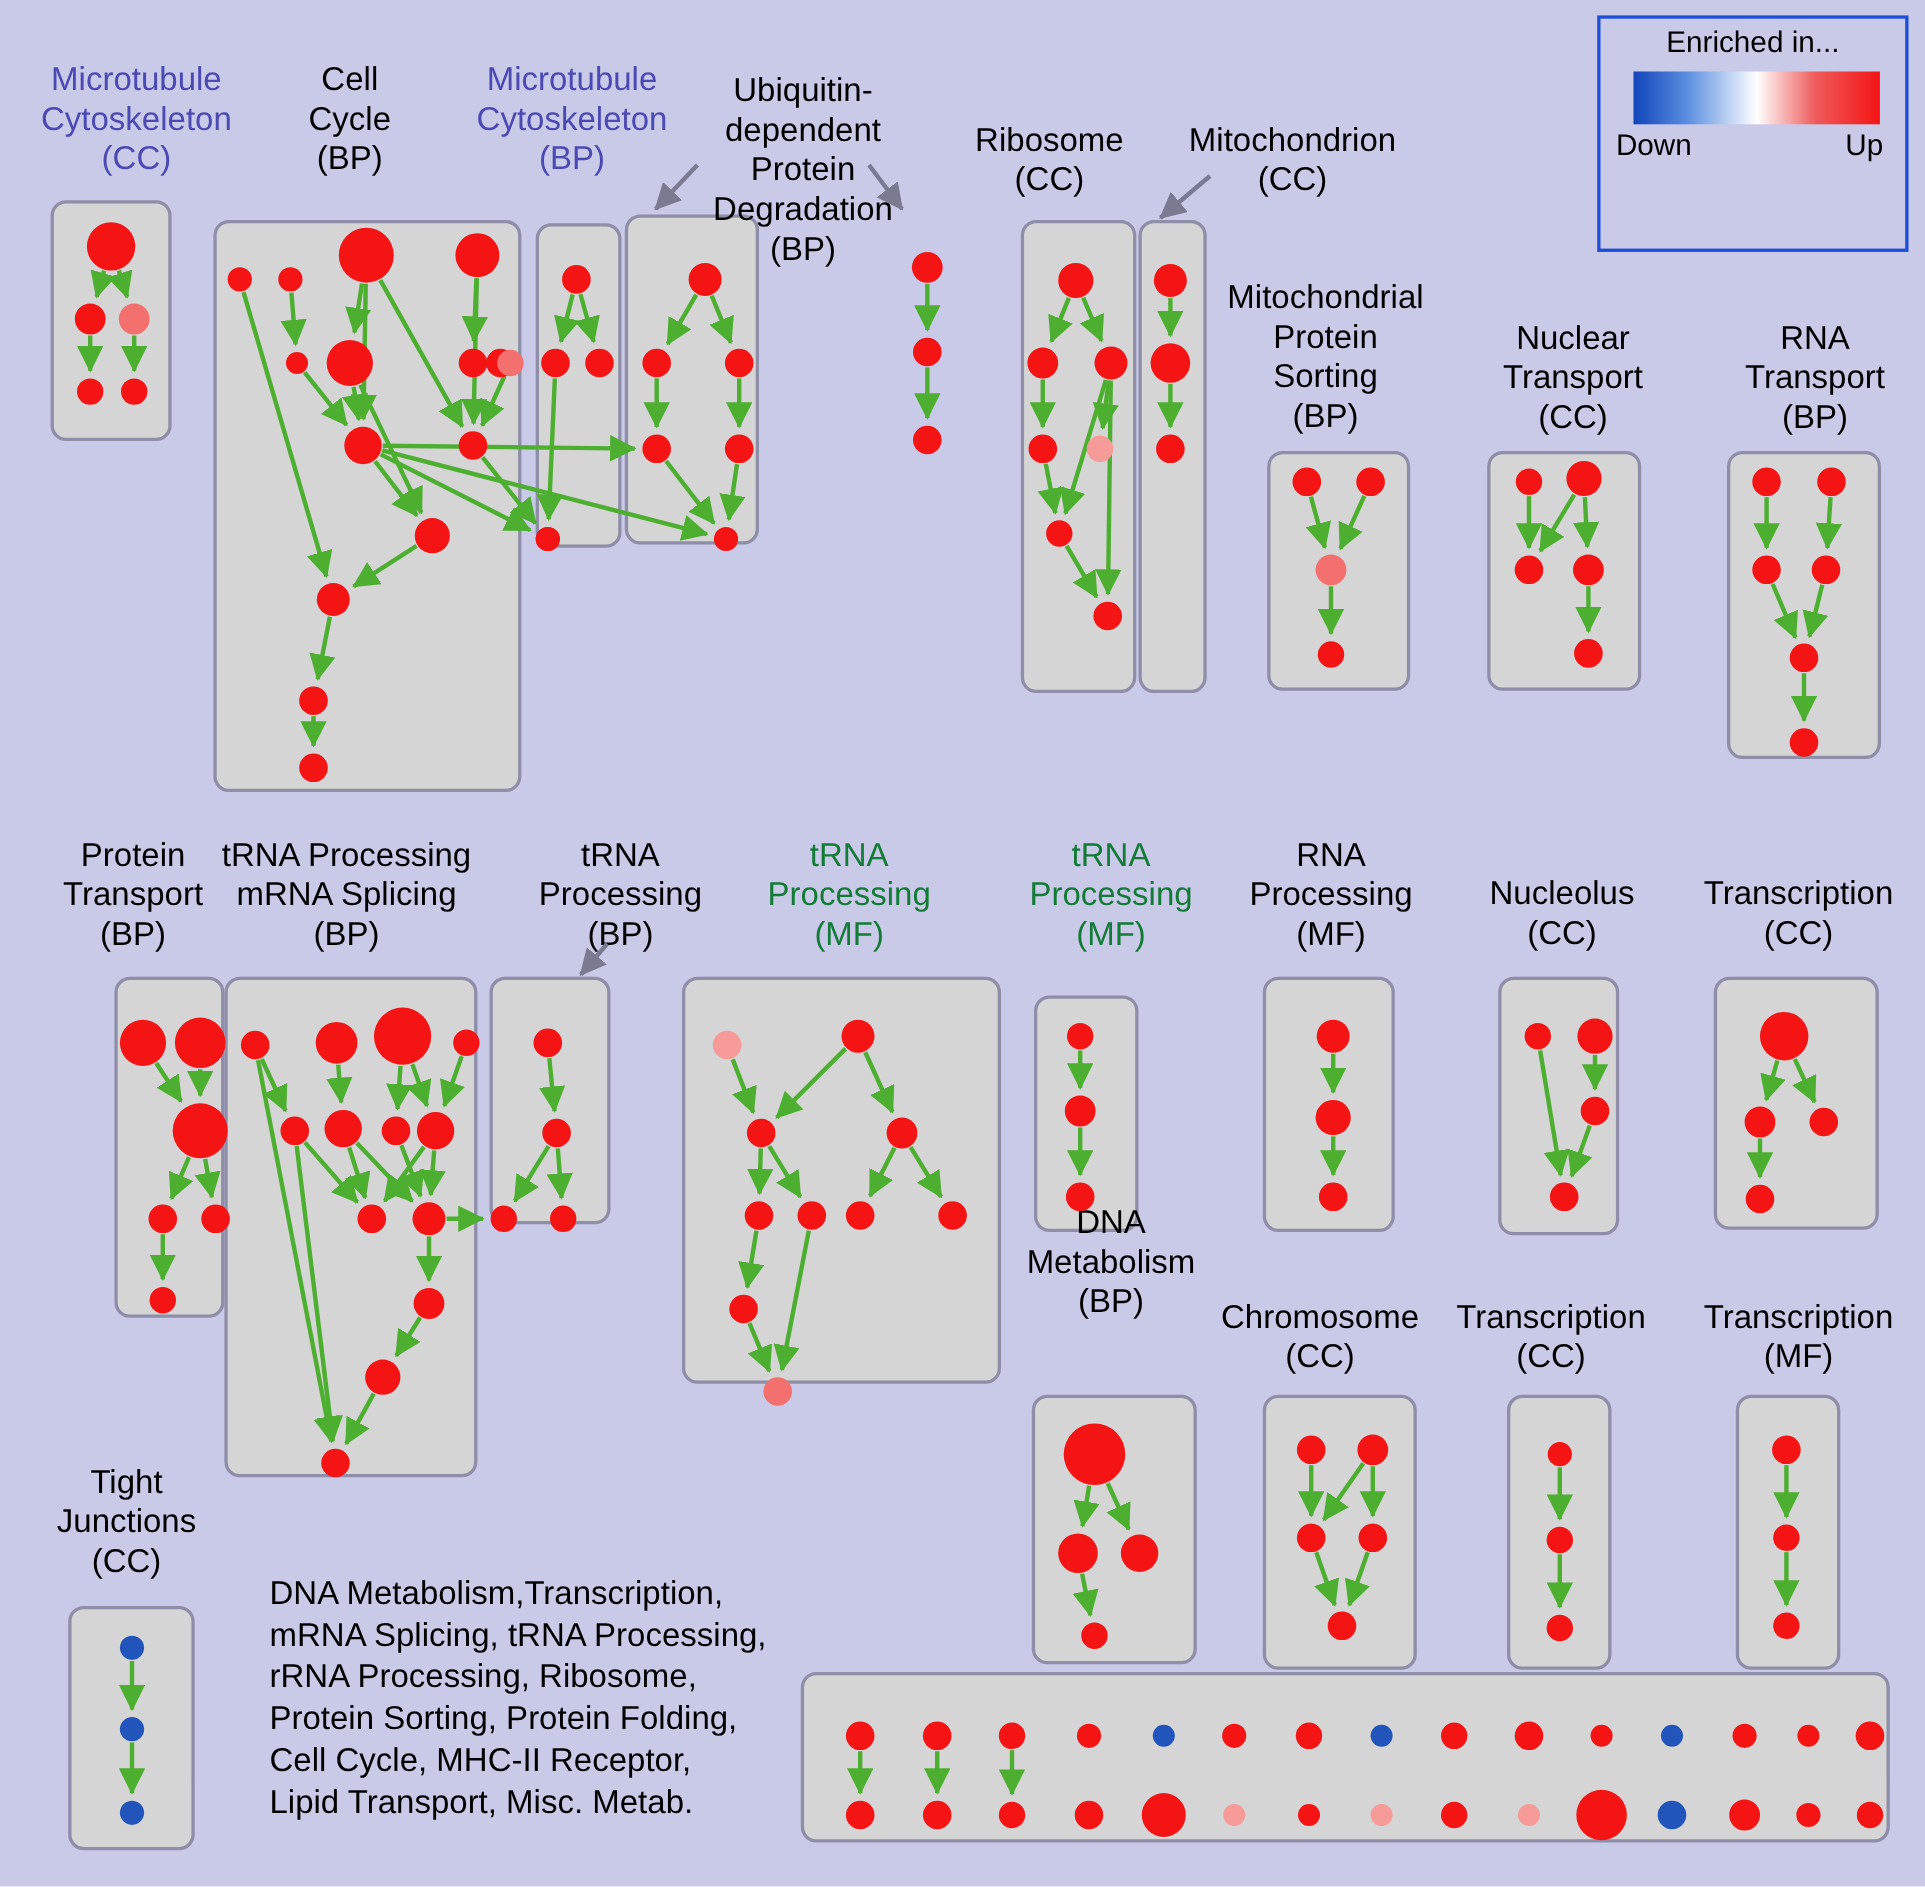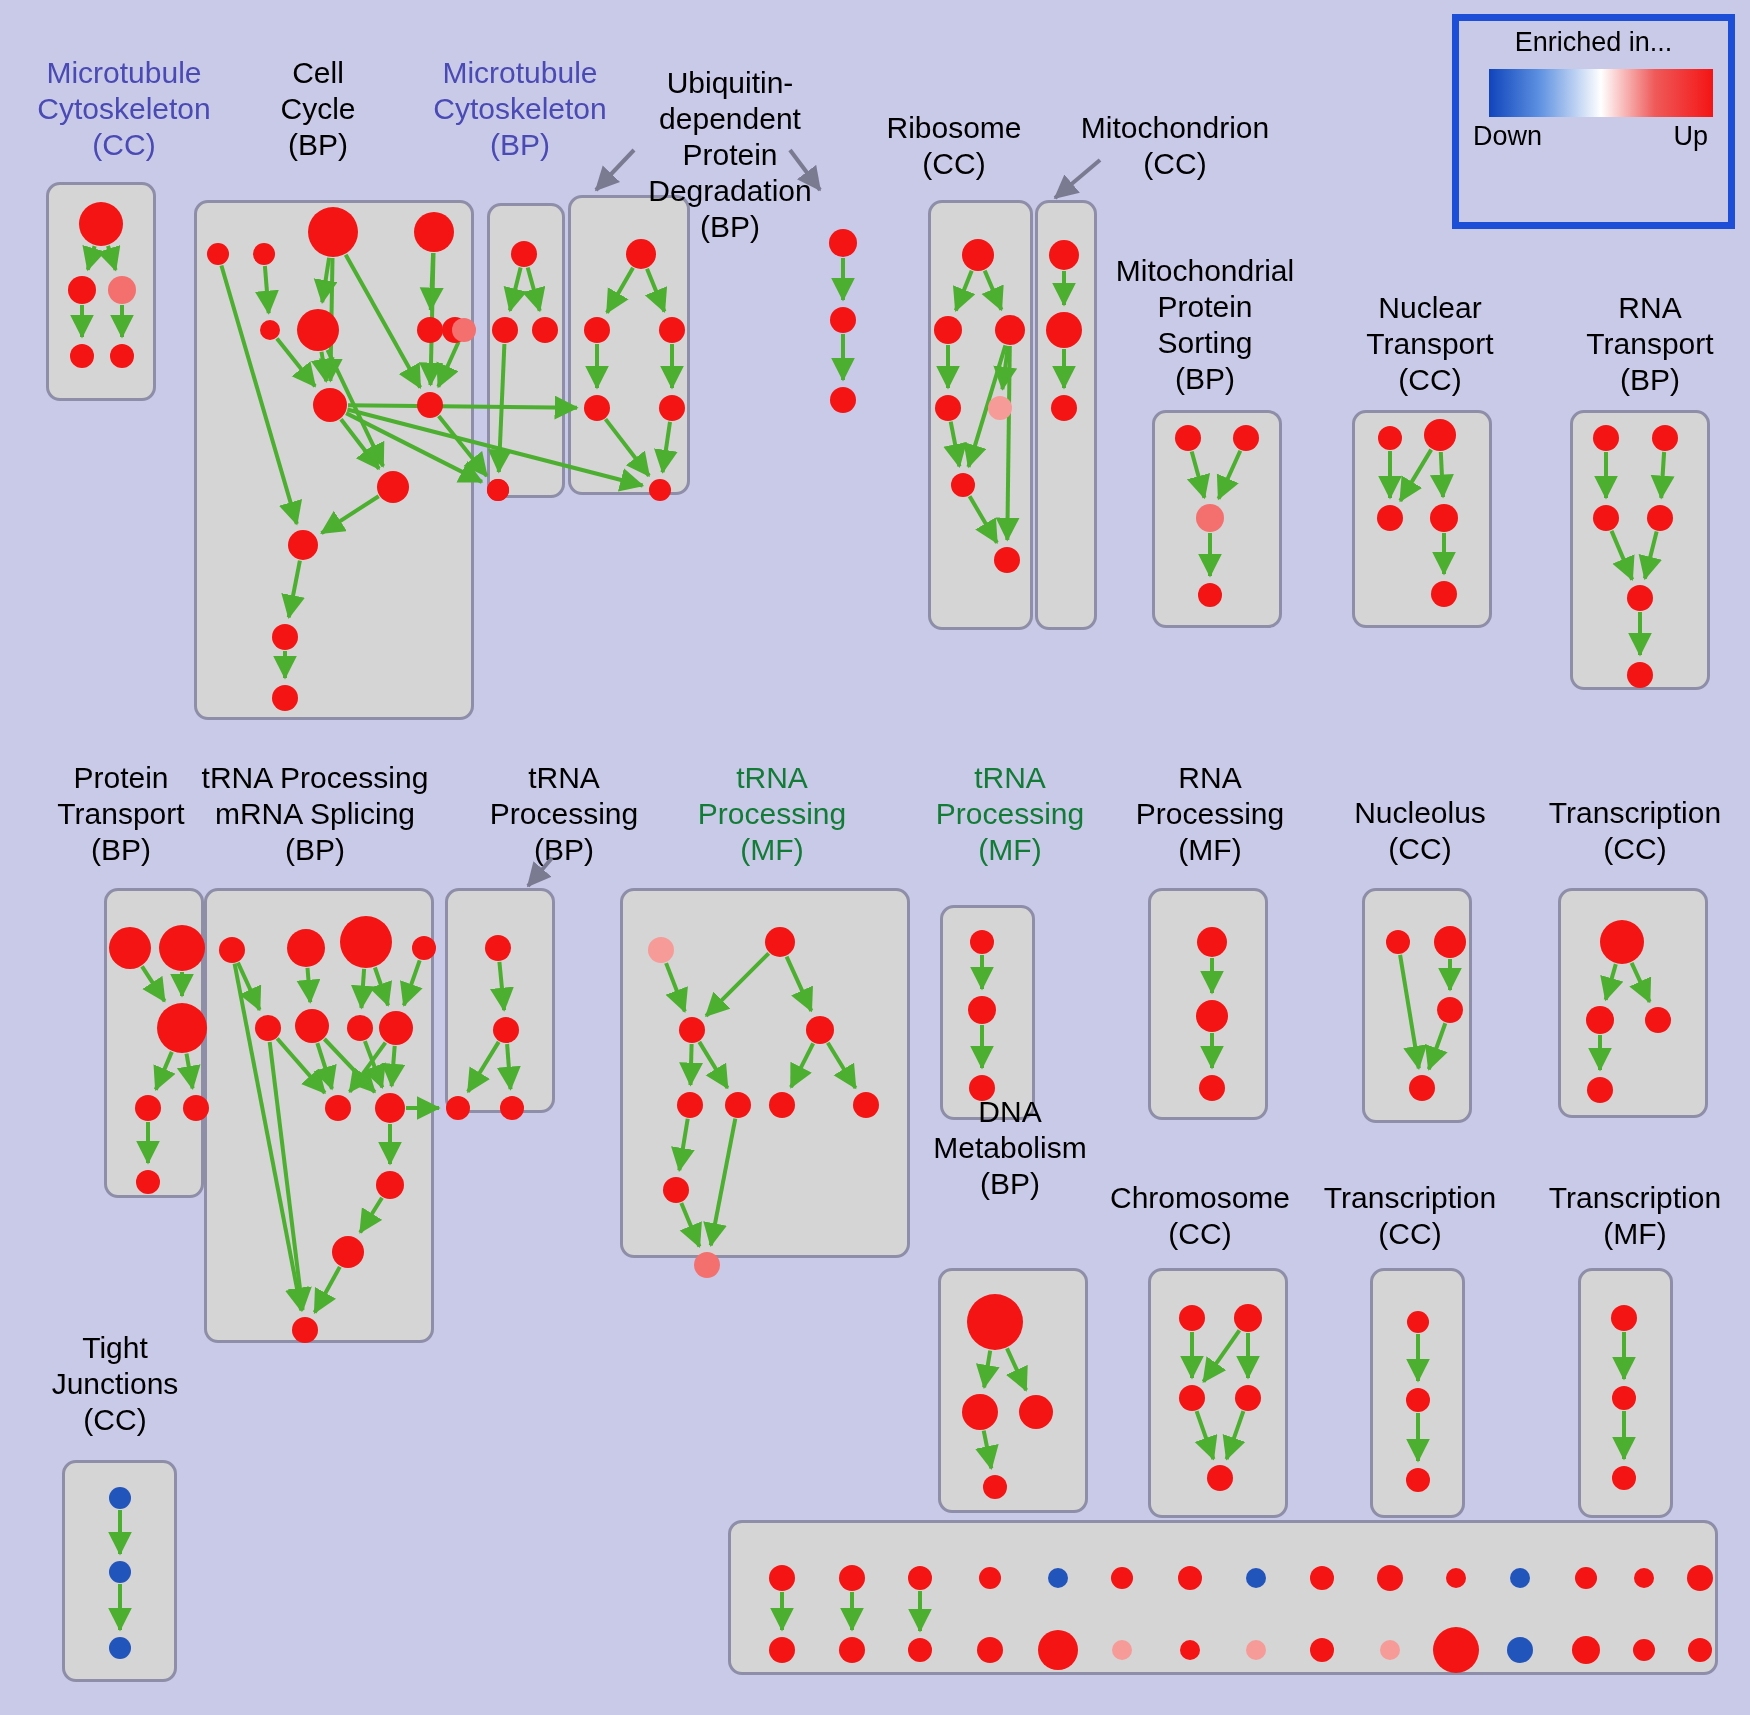--- a/index.html
+++ b/index.html
@@ -36,21 +36,21 @@
   .label.mf-green { color: #127c36; }
 
   
   #legend {
     position: absolute;
     left: 1452px;
     top: 14px;
     width: 283px;
     height: 215px;
     background: #c9c9e8;
-    border: 7px solid #1d4ed8;
+    border: 3px solid #1d4ed8;
     box-sizing: border-box;
     padding-left: 44px;
   }
   #legend .legend-title {
     position: absolute;
     top: 6px;
     left: 0;
     width: 100%;
     text-align: center;
     font-size: 27px;
@@ -497,20 +497,26 @@
       <div class="node" style="left: 1520px; top: 1578px; width: 20px; height: 20px; background: rgb(34, 85, 187);"></div>
       <div class="node" style="left: 1520px; top: 1650px; width: 26px; height: 26px; background: rgb(34, 85, 187);"></div>
       <div class="node" style="left: 1586px; top: 1578px; width: 22px; height: 22px; background: rgb(244, 20, 20);"></div>
       <div class="node" style="left: 1586px; top: 1650px; width: 28px; height: 28px; background: rgb(244, 20, 20);"></div>
       <div class="node" style="left: 1644px; top: 1578px; width: 20px; height: 20px; background: rgb(244, 20, 20);"></div>
       <div class="node" style="left: 1644px; top: 1650px; width: 22px; height: 22px; background: rgb(244, 20, 20);"></div>
       <div class="node" style="left: 1700px; top: 1578px; width: 26px; height: 26px; background: rgb(244, 20, 20);"></div>
       <div class="node" style="left: 1700px; top: 1650px; width: 24px; height: 24px; background: rgb(244, 20, 20);"></div>
     </div>
 
+  <div class="gene-list" style="left:245px; top:1430px; width:520px;">DNA Metabolism,Transcription,
+mRNA Splicing, tRNA Processing,
+rRNA Processing, Ribosome,
+Protein Sorting, Protein Folding,
+Cell Cycle, MHC-II Receptor,
+Lipid Transport, Misc. Metab.</div>
 
   <div id="legend">
     <div class="legend-title">Enriched in...</div>
     <div class="gradient-bar"></div>
     <div class="legend-down">Down</div>
     <div class="legend-up">Up</div>
   </div>
 
 </div>
 

